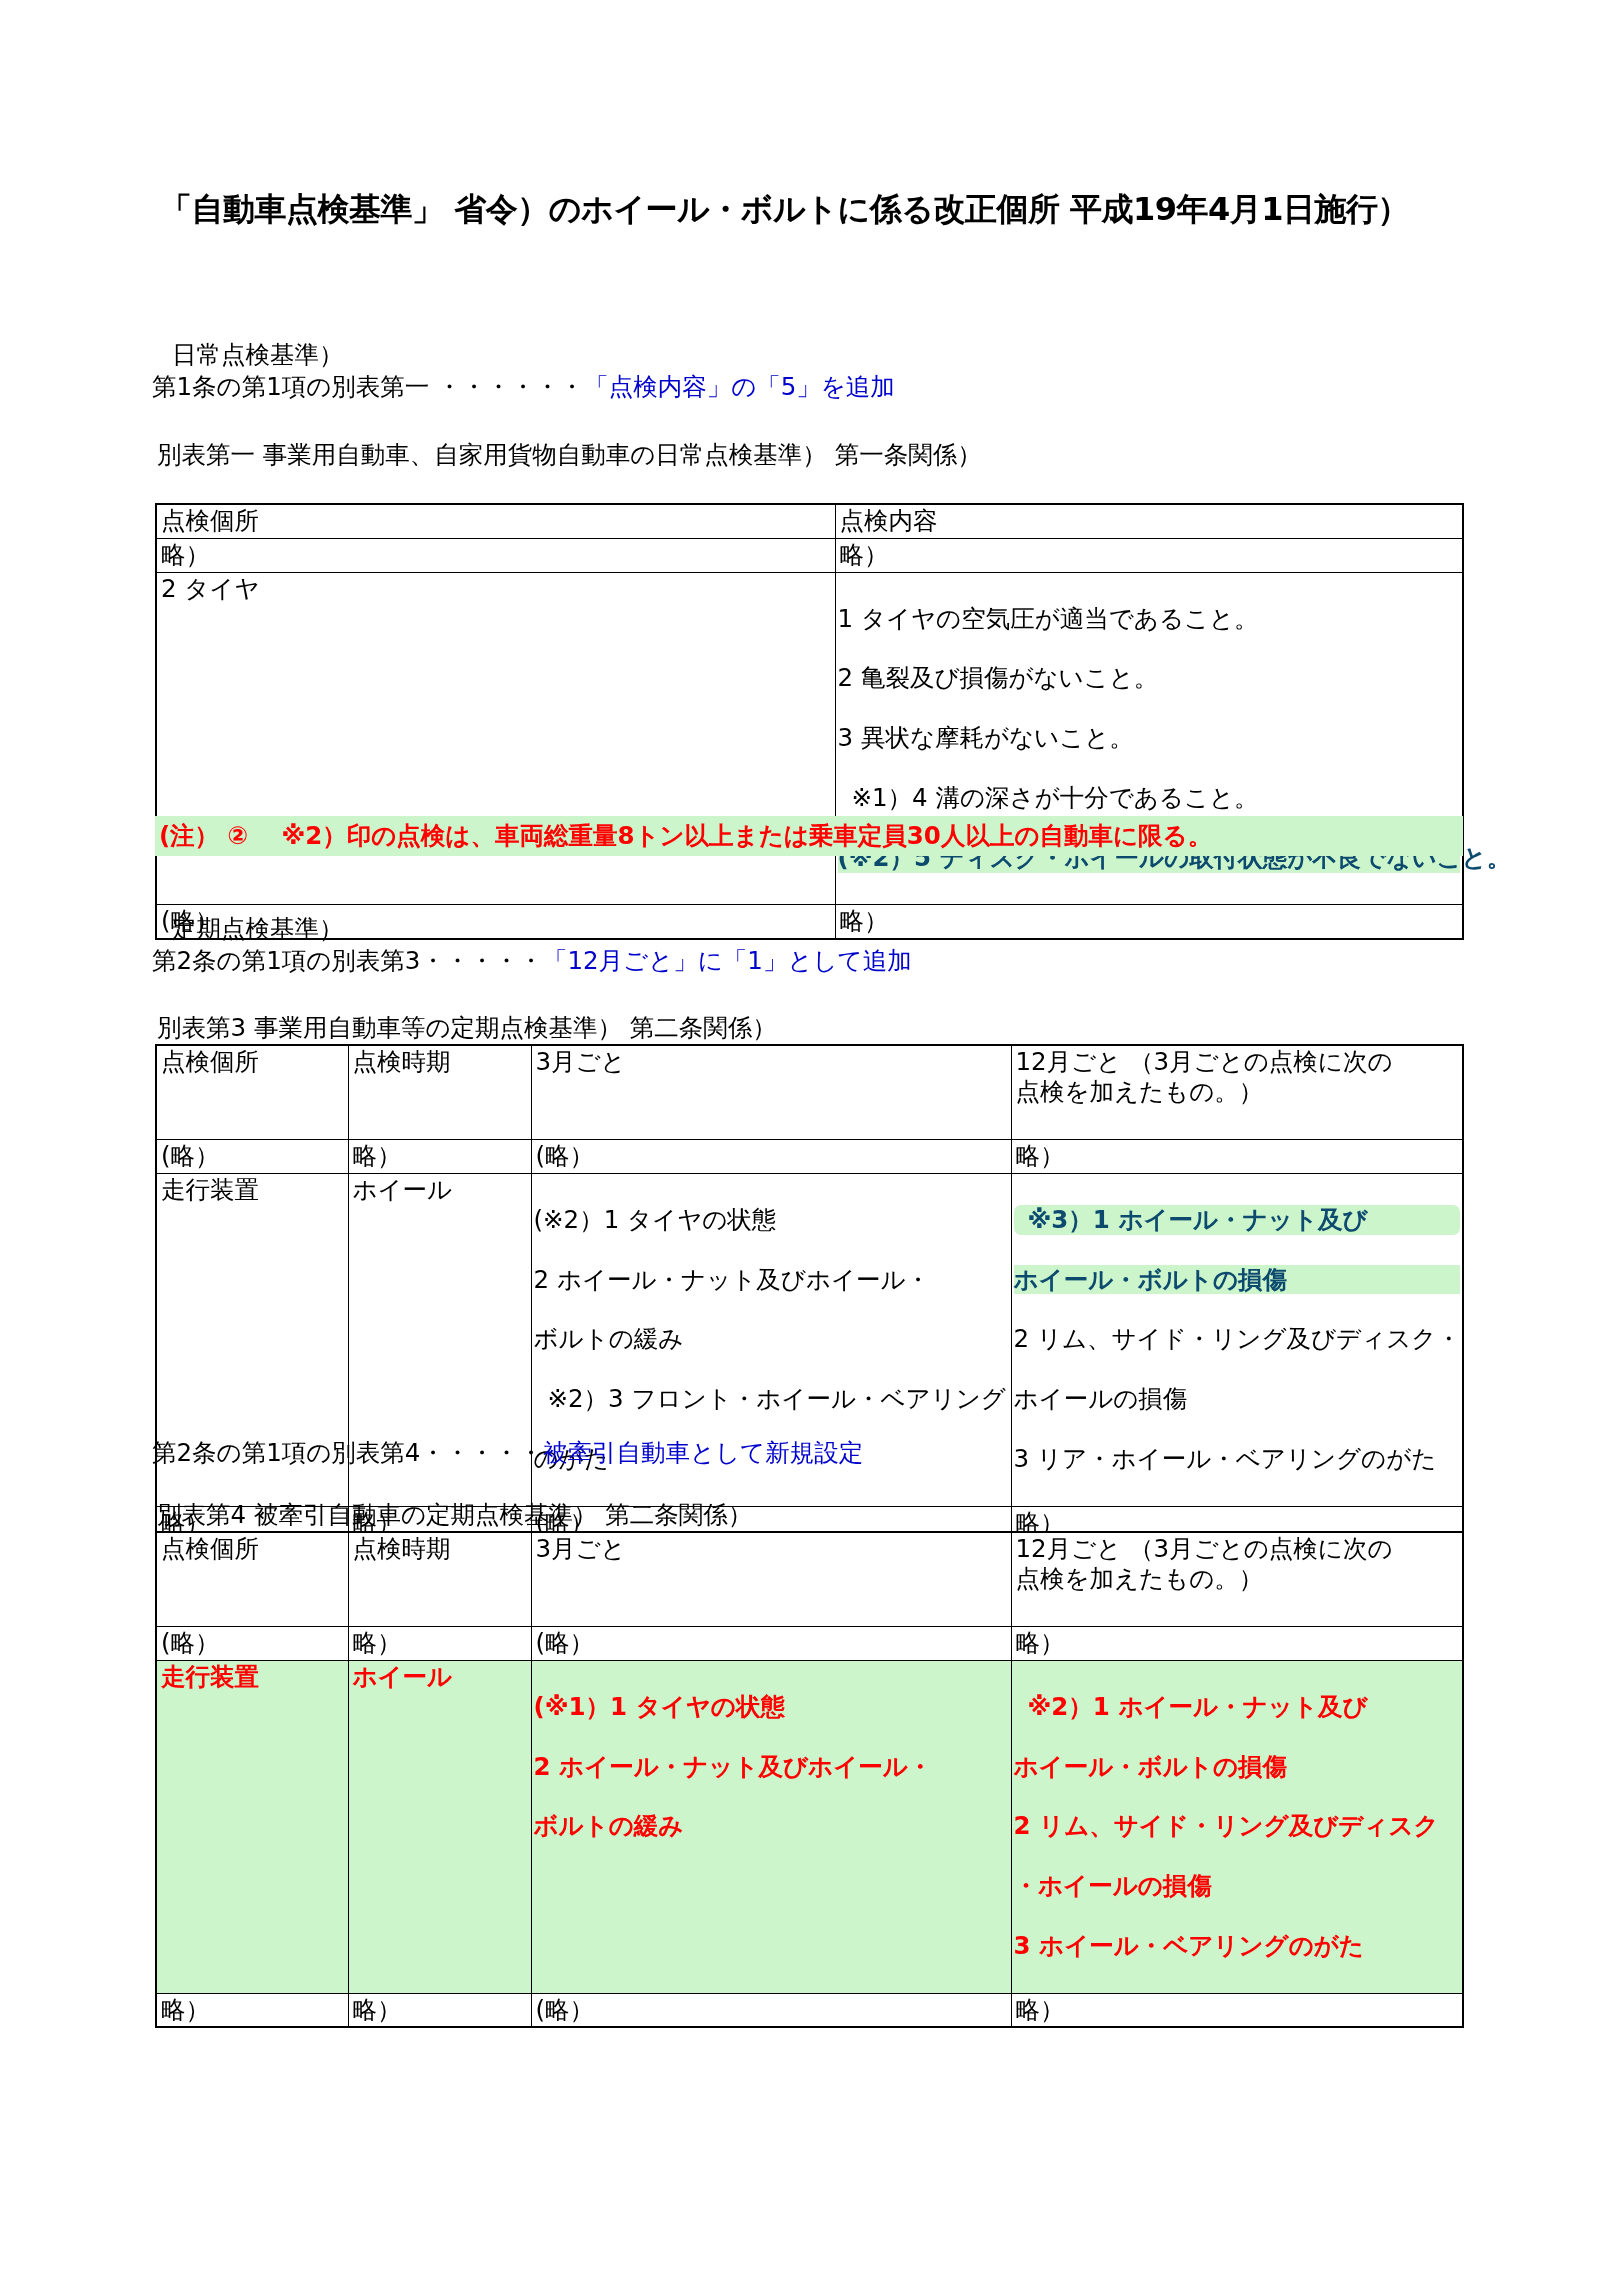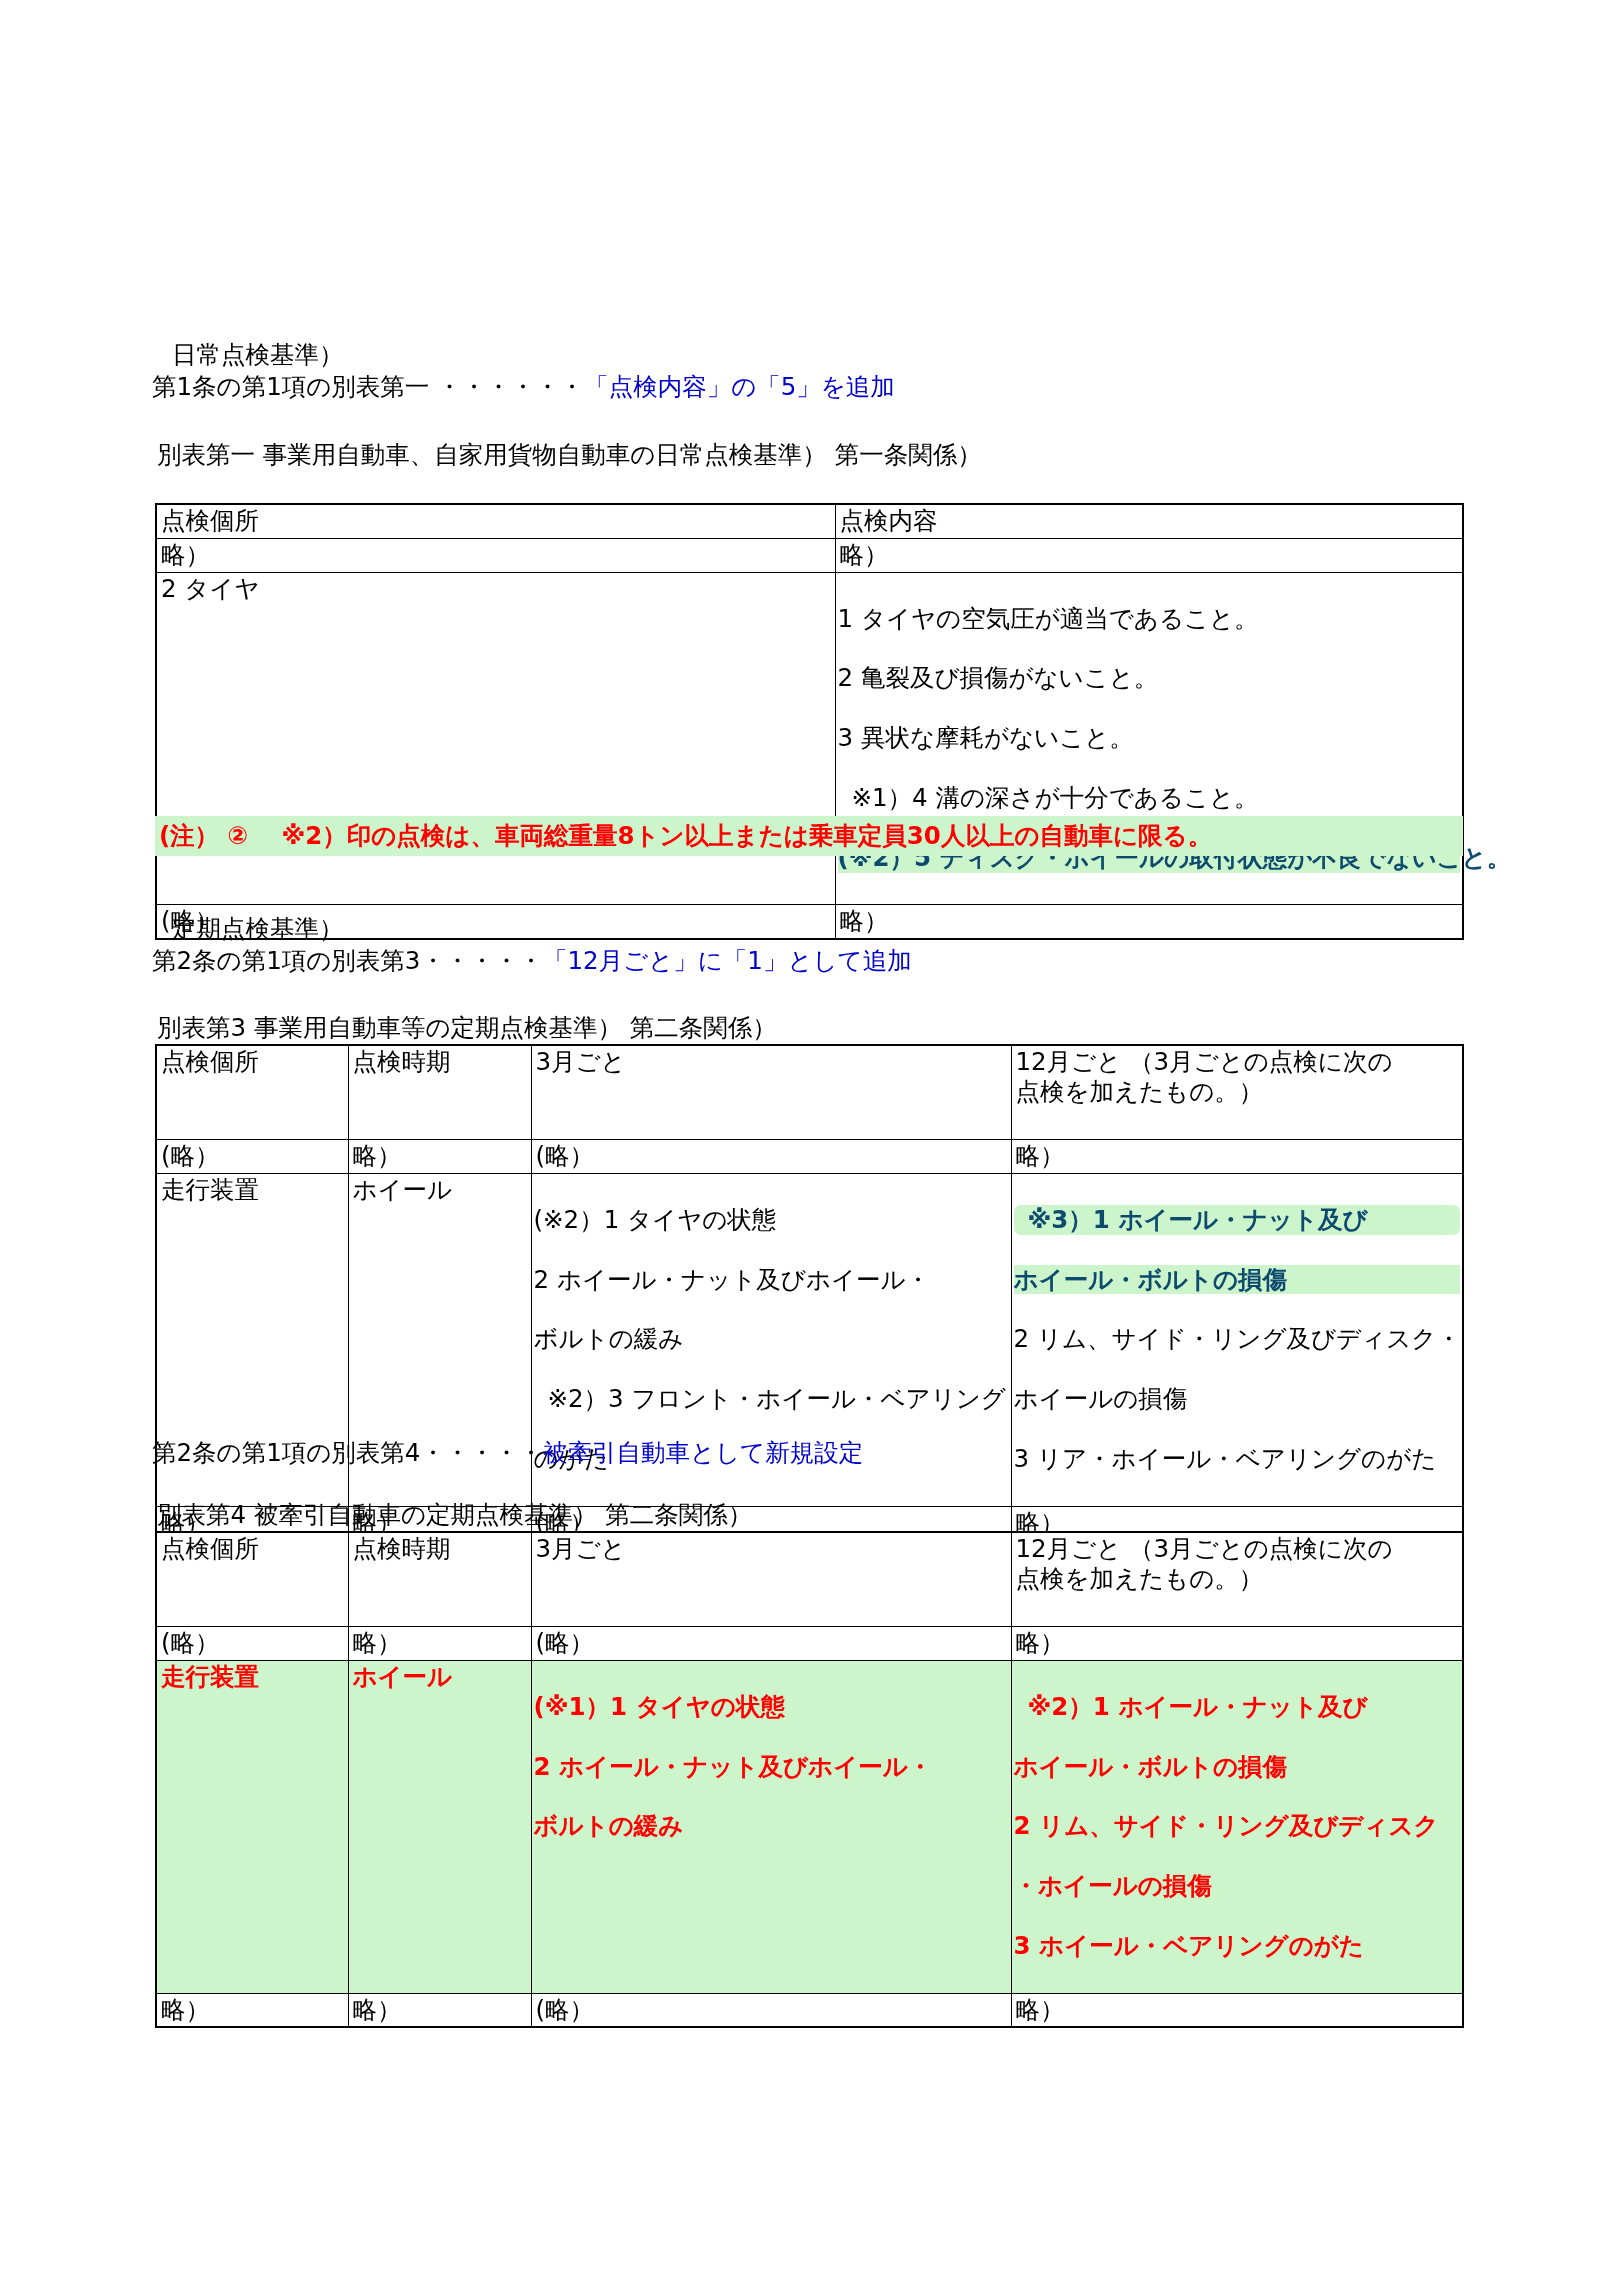--- a/index.html
+++ b/index.html
@@ -76,20 +76,21 @@
     padding: 2.9px 3.9px 3.9px 3.9px;
     letter-spacing: 0px;
     margin-top: 22px;
   }
 </style>
 </head>
 <body>
 
 <div class="page">
 
+  <div class="doc-title">「自動車点検基準」 省令）のホイール・ボルトに係る改正個所 平成19年4月1日施行）</div>
 
 
   <div class="line" style="left:172px; top:338px;">日常点検基準）</div>
   <div class="line" style="left:152px; top:370px;">
     <span>第1条の第1項の別表第一 ・・・・・・</span><span class="blue">「点検内容」の「5」を追加</span>
   </div>
 
   <div class="line" style="left:157px; top:438px;">別表第一 事業用自動車、自家用貨物自動車の日常点検基準） 第一条関係）</div>
 
   <table class="doc-table" style="left:155px; top:503px; width:1308px;">

